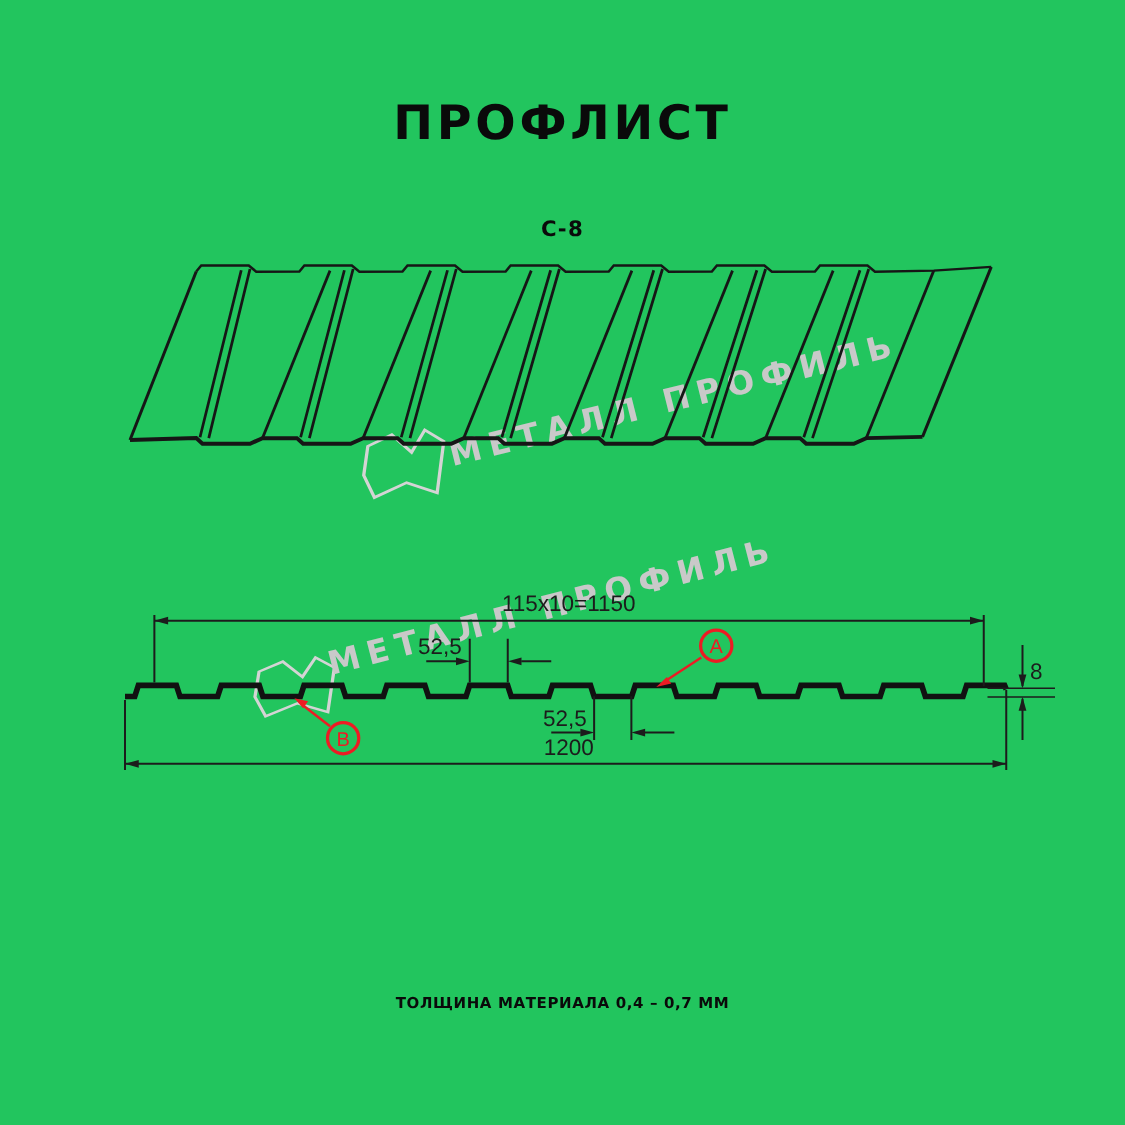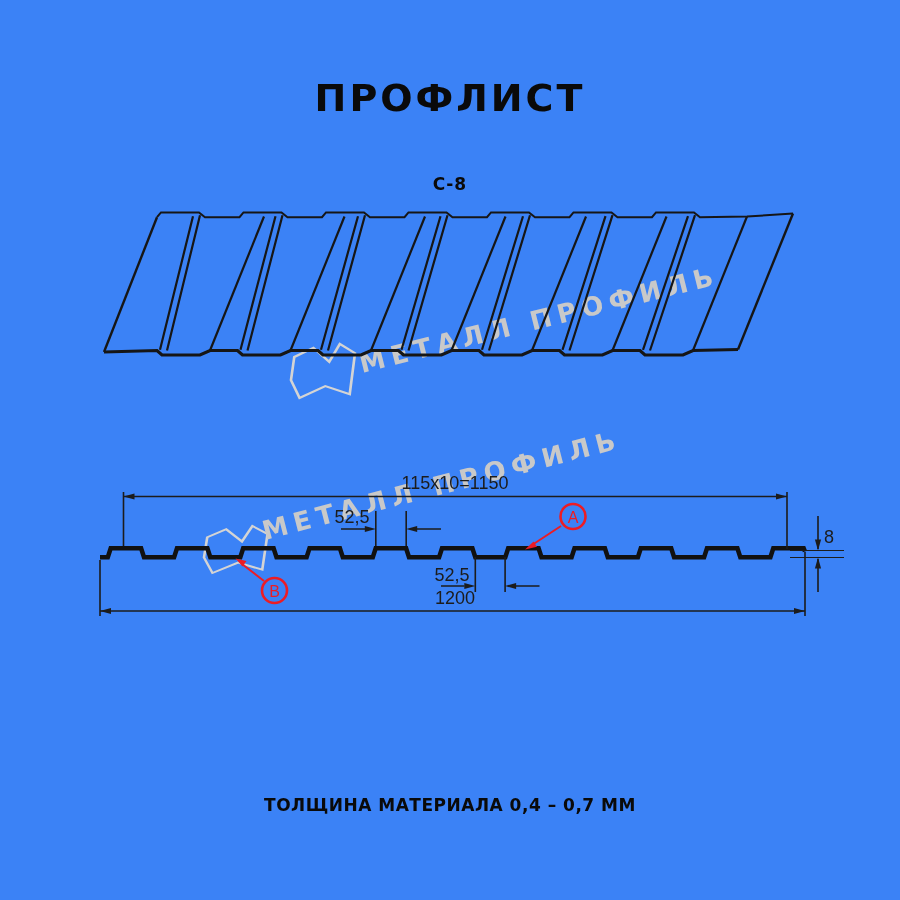--- a/index.html
+++ b/index.html
@@ -1,25 +1,25 @@
 <!DOCTYPE html>
 <html><head>
 <meta charset="utf-8">
 <style>
   html,body{margin:0;padding:0;background:#ffffff;}
-  .page{position:relative;width:900px;height:900px;background:#3b82f6;overflow:hidden;
+  .page{position:relative;width:900px;height:900px;background:#22c55e;overflow:hidden;
         font-family:"Liberation Sans", sans-serif;}
   .title{position:absolute;left:0;right:0;top:76px;text-align:center;
          font-family:"DejaVu Sans", sans-serif;font-weight:bold;font-size:38px;
          letter-spacing:3px;color:#0a0a0a;}
   .model{position:absolute;left:0;right:0;top:130px;text-align:center;
          font-family:"DejaVu Sans", sans-serif;font-weight:bold;font-size:17px;
          letter-spacing:1px;color:#0a0a0a;margin-top:44px;}
   .footnote{position:absolute;left:0;right:0;top:795px;text-align:center;
-         font-family:"DejaVu Sans", sans-serif;font-weight:bold;font-size:17px;
+         font-family:"DejaVu Sans", sans-serif;font-weight:bold;font-size:12px;
          letter-spacing:.5px;color:#0a0a0a;}
   svg{position:absolute;left:0;top:0;}
   .dimtxt{font-family:"Liberation Sans", sans-serif;font-size:18px;fill:#1c1c1c;}
   .wmtxt{font-family:"DejaVu Sans", sans-serif;font-weight:bold;font-size:26px;
          letter-spacing:6px;fill:#c9c9c9;}
   .callout-letter{font-family:"Liberation Sans", sans-serif;font-size:16px;fill:#ed1c24;}
 </style>
 </head>
 <body>
 

